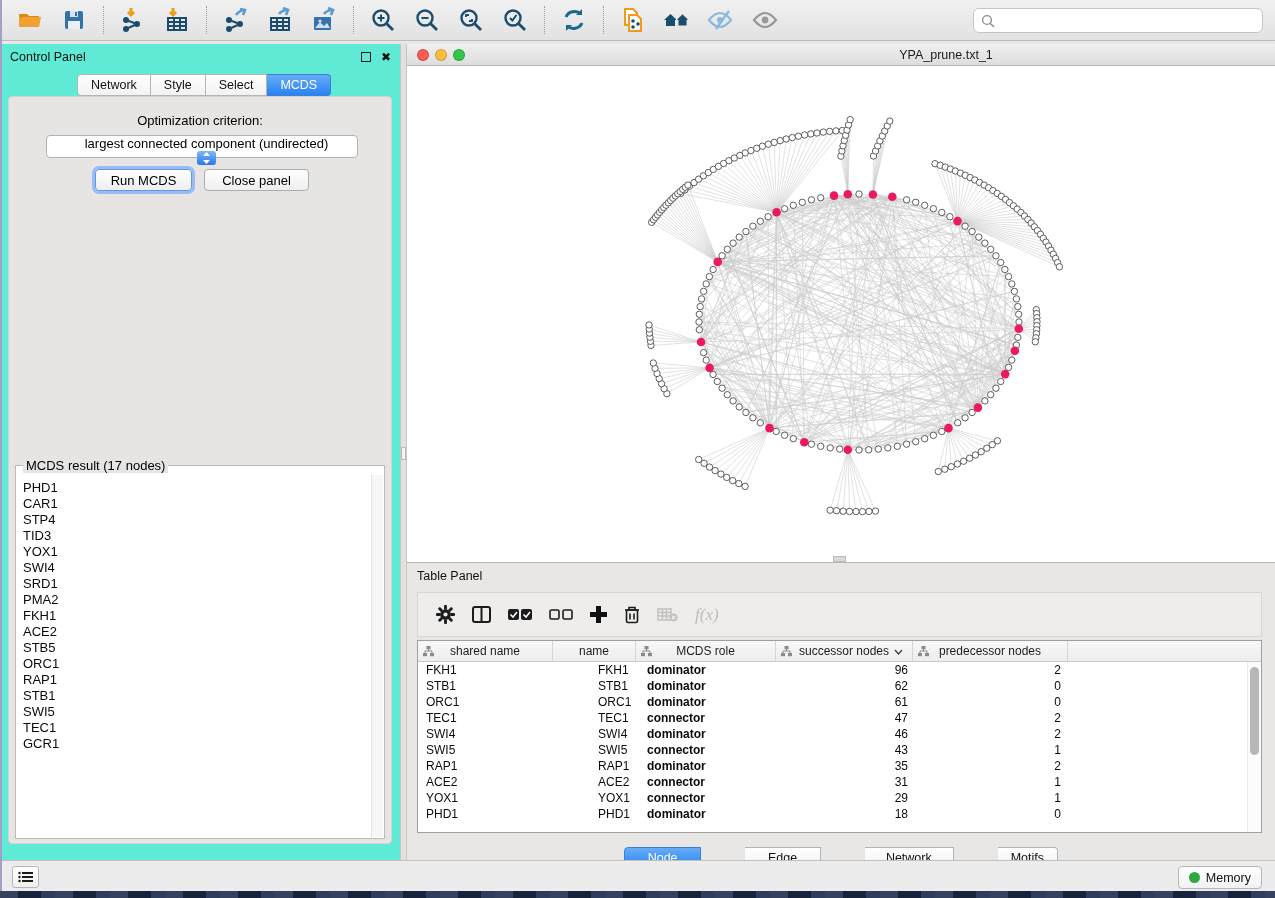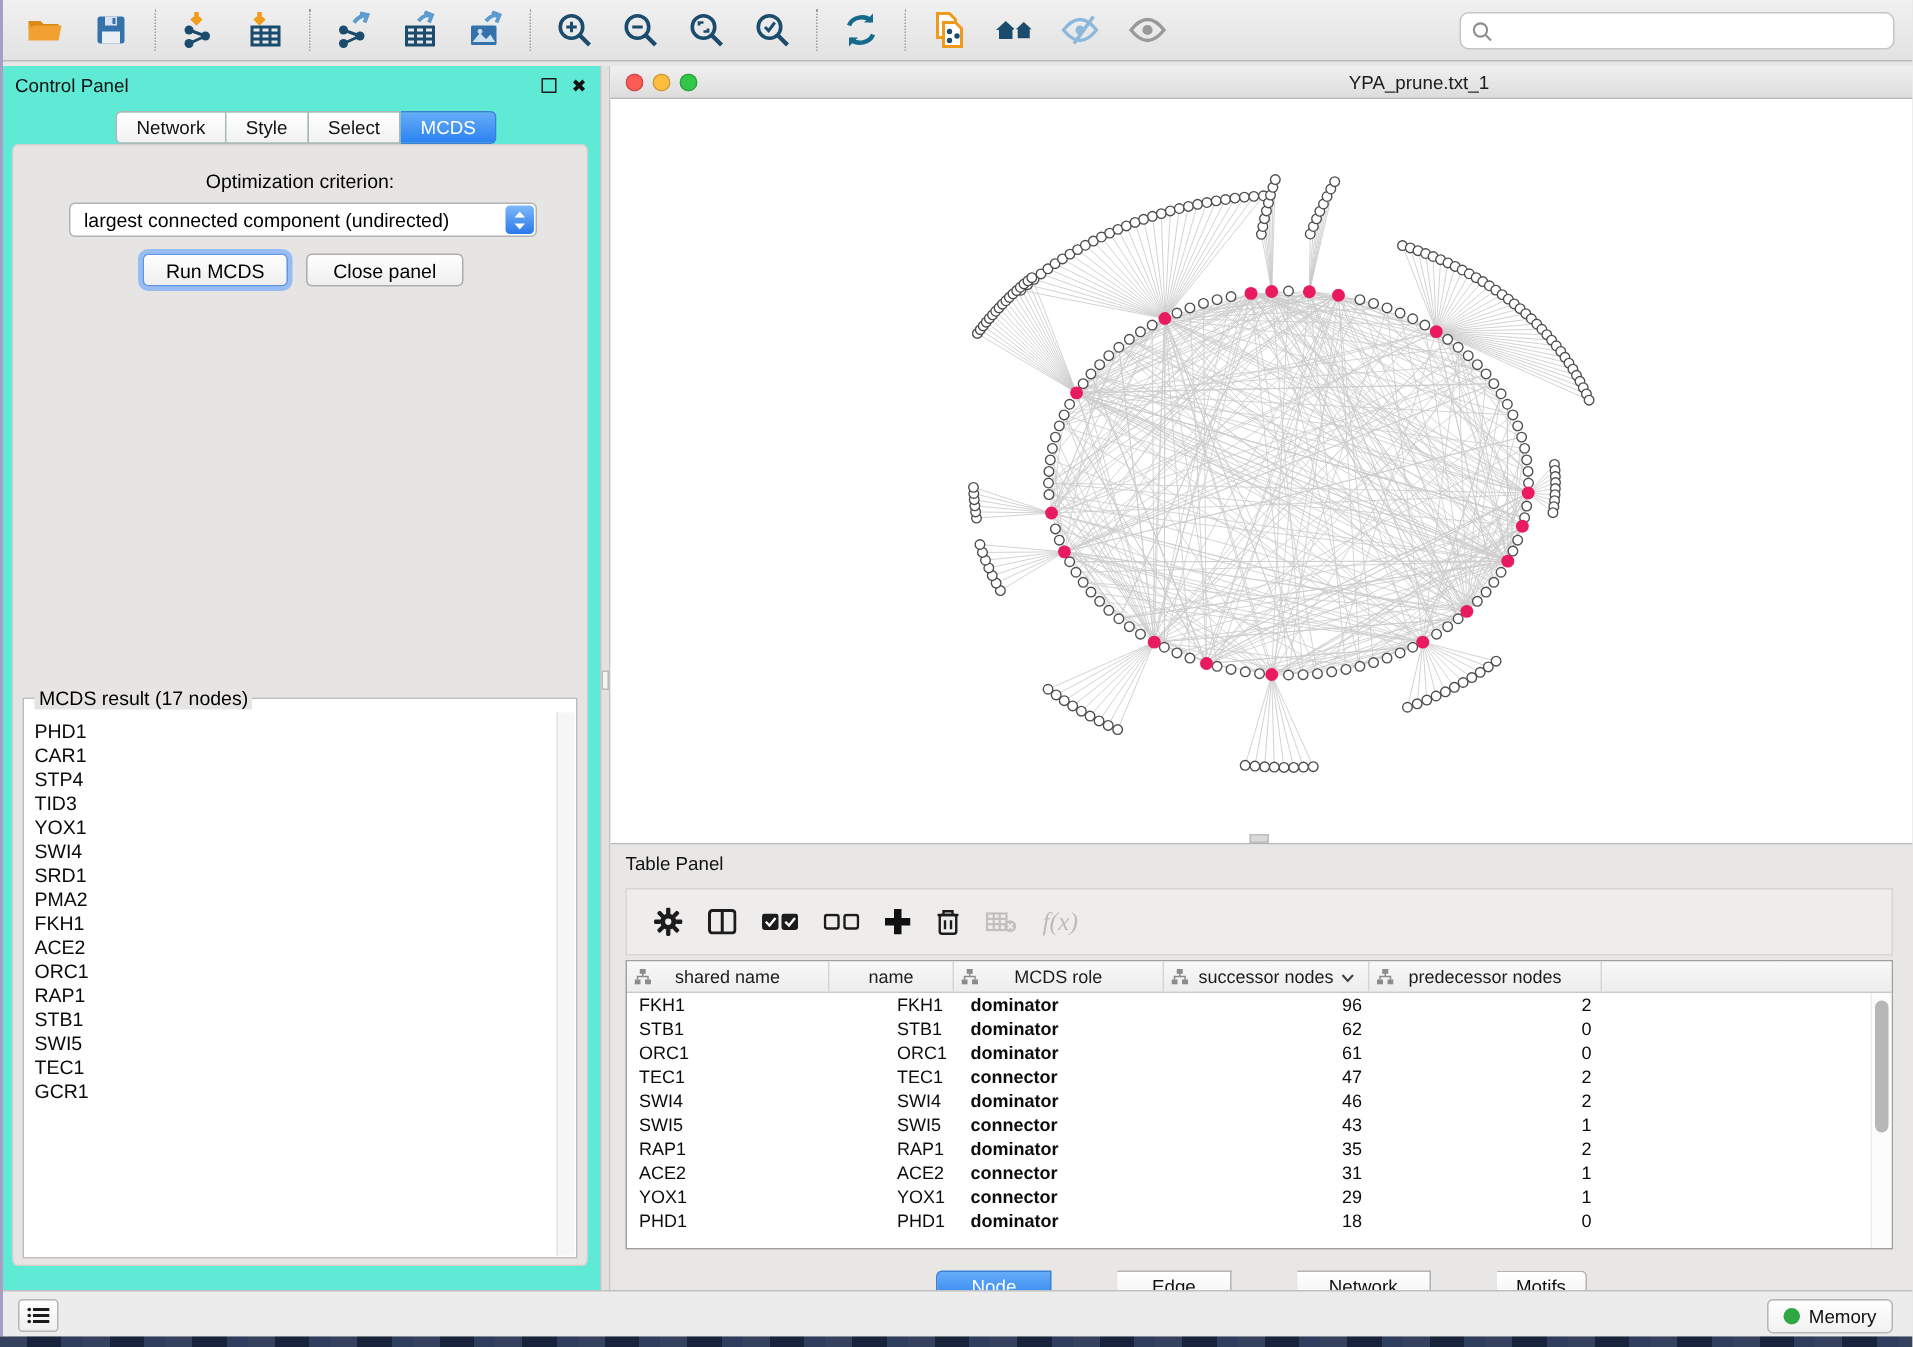--- a/index.html
+++ b/index.html
@@ -33,21 +33,21 @@
     background:linear-gradient(#ffffff,#f2f2f2); border:1px solid #b4b4b4; border-left:none; }
   .seg .tab:first-of-type { border-left:1px solid #b4b4b4; border-radius:4px 0 0 4px; }
   .seg .tab:last-of-type { border-radius:0 4px 4px 0; }
   .seg .tab.active { background:linear-gradient(#66acf8,#2a82f1); border-color:#3d7fd6; color:#fff; }
   #cp-tabs { position:absolute; left:77px; top:30px;align-items:center; }
 
   #cp-content { position:absolute; left:8px; top:52px; width:384px; height:748px;
     background:#e7e5e3; border:1px solid #d4d2d0; border-radius:4px; }
   #opt-label { position:absolute; left:0; top:16px; width:100%; text-align:center; font-size:13px; color:#000; }
   .mac-select { position:absolute; left:37px; top:38px; width:312px; height:23px; background:#fff;
-    border:1px solid #b2b2b2; border-radius:4px; display:flex; align-items:center; padding-left:9px; }
+    border:1px solid #b2b2b2; border-radius:4px; display:flex; align-items:center; padding-left:9px;flex-direction:column; }
   .mac-select .val { flex:1; font-size:13px; color:#000; }
   .mac-select .stepper { width:19px; height:19px; margin-right:1px; border-radius:3px;
     background:linear-gradient(#7db8fb,#2a79e8); display:flex; flex-direction:column; align-items:center; justify-content:center; }
   .mac-btn { background:linear-gradient(#ffffff,#eeeeee); border:1px solid #adadad; border-radius:4px;
     height:22px; font-size:13px; color:#000; padding:0 13px; position:absolute; }
   .focus-ring { box-shadow:0 0 0 3px rgba(110,168,250,.65); border-color:#5d97e8; }
   #run-btn { left:86px; top:72px; width:97px; }
   #closepanel-btn { left:195px; top:72px; width:105px; }
 
   .fieldset { position:absolute; left:6px; top:368px; width:370px; height:374px;
@@ -302,20 +302,21 @@
         <div class="mcds-item">PHD1</div>
             <div class="mcds-item">CAR1</div>
             <div class="mcds-item">STP4</div>
             <div class="mcds-item">TID3</div>
             <div class="mcds-item">YOX1</div>
             <div class="mcds-item">SWI4</div>
             <div class="mcds-item">SRD1</div>
             <div class="mcds-item">PMA2</div>
             <div class="mcds-item">FKH1</div>
             <div class="mcds-item">ACE2</div>
+            <div class="mcds-item">STB5</div>
             <div class="mcds-item">ORC1</div>
             <div class="mcds-item">RAP1</div>
             <div class="mcds-item">STB1</div>
             <div class="mcds-item">SWI5</div>
             <div class="mcds-item">TEC1</div>
             <div class="mcds-item">GCR1</div>
           </div>
         <div class="mcds-rail"></div>
       </div>
     </div>

